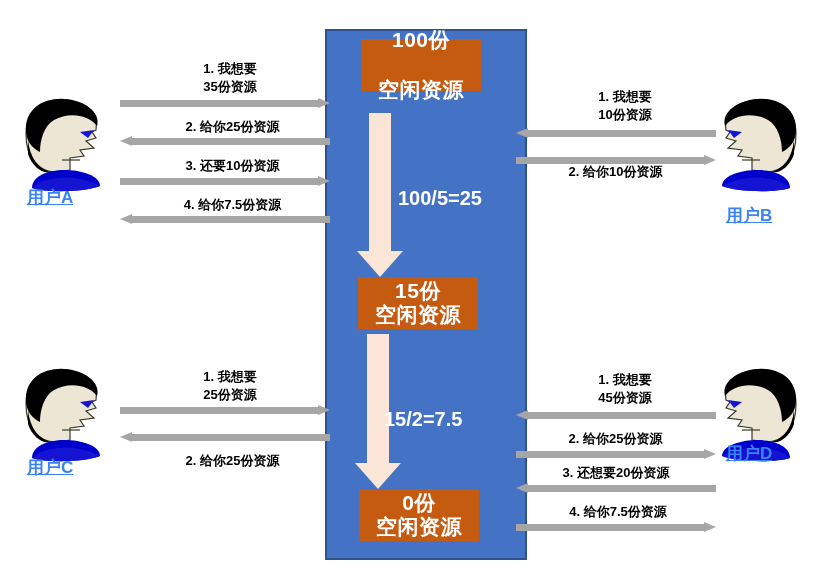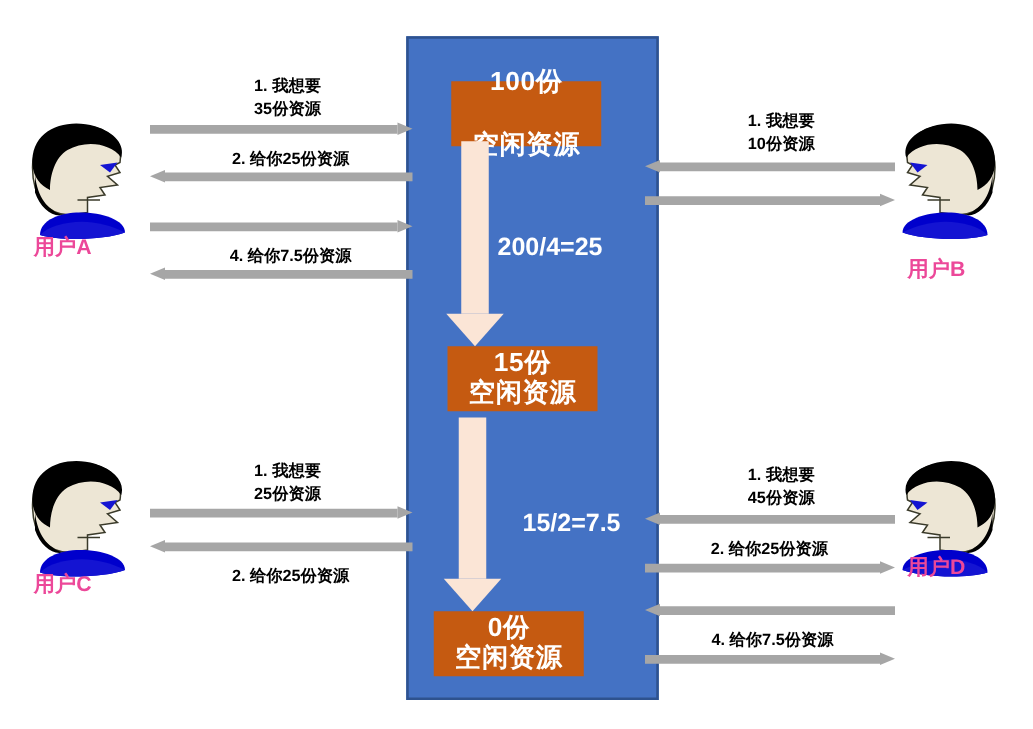--- a/index.html
+++ b/index.html
@@ -40,23 +40,23 @@
     line-height: 1.16;
     display: flex;
     flex-direction: column;
     align-items: center;
     justify-content: center;
     letter-spacing: 0.5px;
   }
   .res-box .rb-line1 { font-size: 21px; }
   .res-box .rb-line2 { font-size: 21px; text-align: center; }
 
-  #res-box-1 { left: 361px; top: 65px;  width: 120px; height: 52px; gap: 25px; }
+  #res-box-1 { left: 361px; top: 39px;  width: 120px; height: 52px; gap: 25px; }
   #res-box-2 { left: 358px; top: 277px; width: 120px; height: 52px; }
-  #res-box-3 { left: 347px; top: 489px; width: 120px; height: 52px; }
+  #res-box-3 { left: 359px; top: 489px; width: 120px; height: 52px; }
 
   
   .v-arrow {
     position: absolute;
     width: 46px;
   }
   .v-arrow .shaft {
     position: absolute;
     left: 12px;
     top: 0;
@@ -80,42 +80,43 @@
   #v-arrow-2 .head  { top: 129px; }
 
   .calc-label {
     position: absolute;
     color: #ffffff;
     font-size: 20px;
     font-weight: bold;
     white-space: nowrap;
   }
   #calc-1 { left: 398px; top: 187px; }
-  #calc-2 { left: 418px; top: 408px; }
+  #calc-2 { left: 384px; top: 408px; }
 
   
   .avatar {
     position: absolute;
     width: 96px;
     height: 100px;
   }
   .avatar svg { display: block; }
   #avatar-a { left: 18px;  top: 92px; }
   #avatar-c { left: 18px;  top: 362px; }
   #avatar-b { left: 708px; top: 92px; }
   #avatar-d { left: 708px; top: 362px; }
   #avatar-b svg, #avatar-d svg { transform: scaleX(-1); }
 
   .user-label {
     position: absolute;
     font-size: 17px;
     font-weight: bold;
-    color: #ec4899;
+    color: #3b82f6;
     white-space: nowrap;
     font-family: "Liberation Sans", "DejaVu Sans", sans-serif;
+    text-decoration: underline;
   }
   #label-a { left: 27px;  top: 186px; }
   #label-c { left: 27px;  top: 456px; }
   #label-b { left: 726px; top: 204px; }
   #label-d { left: 726px; top: 442px; text-align: right; }
 
   
   .h-arrow {
     position: absolute;
     height: 11px;
@@ -158,21 +159,21 @@
 
   <div class="res-box" id="res-box-1">
     <span class="rb-line1">100份</span>
     <span class="rb-line2">空闲资源</span>
   </div>
 
   <div class="v-arrow" id="v-arrow-1">
     <div class="shaft"></div>
     <div class="head"></div>
   </div>
-  <div class="calc-label" id="calc-1">200/4=25</div>
+  <div class="calc-label" id="calc-1">100/5=25</div>
 
   <div class="res-box" id="res-box-2">
     <span class="rb-line1">15份</span>
     <span class="rb-line2">空闲资源</span>
   </div>
 
   <div class="v-arrow" id="v-arrow-2">
     <div class="shaft"></div>
     <div class="head"></div>
   </div>
@@ -206,20 +207,21 @@
   <div class="h-arrow left" style="left:120px; top:136px; width:210px;">
     <div class="hshaft"></div>
     <div class="hhead"></div>
   </div>
   <div class="msg-label" style="left:145px; top:118px; width:175px;">2. 给你25份资源</div>
 
   <div class="h-arrow right" style="left:120px; top:176px; width:210px;">
     <div class="hshaft"></div>
     <div class="hhead"></div>
   </div>
+  <div class="msg-label" style="left:145px; top:157px; width:175px;">3. 还要10份资源</div>
 
   <div class="h-arrow left" style="left:120px; top:214px; width:210px;">
     <div class="hshaft"></div>
     <div class="hhead"></div>
   </div>
   <div class="msg-label" style="left:145px; top:196px; width:175px;">4. 给你7.5份资源</div>
 
   <div class="avatar" id="avatar-b">
     <svg width="96" height="100" viewBox="0 0 96 100">
       <path d="M8 42 C8 14, 36 4, 58 10 C74 14, 80 26, 78 38 L74 40 L78 46 L68 49 L76 56 L62 58 L66 64 L52 66 L52 78 L38 80 C20 80, 8 66, 8 42 Z" fill="#EDE6D5" stroke="#3A3A2A" stroke-width="1.2"></path>
@@ -237,20 +239,21 @@
     <div class="hshaft"></div>
     <div class="hhead"></div>
   </div>
   <div class="msg-label" style="left:545px; top:88px; width:160px;">1. 我想要
 10份资源</div>
 
   <div class="h-arrow right" style="left:516px; top:155px; width:200px;">
     <div class="hshaft"></div>
     <div class="hhead"></div>
   </div>
+  <div class="msg-label" style="left:528px; top:163px; width:175px;">2. 给你10份资源</div>
 
   <div class="avatar" id="avatar-c">
     <svg width="96" height="100" viewBox="0 0 96 100">
       <path d="M8 42 C8 14, 36 4, 58 10 C74 14, 80 26, 78 38 L74 40 L78 46 L68 49 L76 56 L62 58 L66 64 L52 66 L52 78 L38 80 C20 80, 8 66, 8 42 Z" fill="#EDE6D5" stroke="#3A3A2A" stroke-width="1.2"></path>
       <path d="M8 40 C6 12, 34 2, 58 9 C74 14, 82 24, 79 34 C70 22, 50 20, 36 28 C26 34, 22 48, 22 60 C14 56, 9 50, 8 40 Z" fill="#000000"></path>
       <path d="M10 48 C12 66, 20 76, 32 80 C24 82, 14 74, 10 62 Z" fill="#000000"></path>
       <path d="M62 40 L76 38 L70 46 Z" fill="#1414D2"></path>
       <path d="M44 68 L62 68" stroke="#3A3A2A" stroke-width="1.2" fill="none"></path>
       <path d="M14 96 C14 84, 30 78, 46 78 C64 78, 82 84, 82 94 C66 100, 30 101, 14 96 Z" fill="#0000CC"></path>
       <path d="M14 96 C22 88, 40 84, 56 86 C70 88, 78 92, 82 94 C66 100, 30 101, 14 96 Z" fill="#1414D2"></path>
@@ -294,20 +297,21 @@
   <div class="h-arrow right" style="left:516px; top:449px; width:200px;">
     <div class="hshaft"></div>
     <div class="hhead"></div>
   </div>
   <div class="msg-label" style="left:528px; top:430px; width:175px;">2. 给你25份资源</div>
 
   <div class="h-arrow left" style="left:516px; top:483px; width:200px;">
     <div class="hshaft"></div>
     <div class="hhead"></div>
   </div>
+  <div class="msg-label" style="left:522px; top:464px; width:188px;">3. 还想要20份资源</div>
 
   <div class="h-arrow right" style="left:516px; top:522px; width:200px;">
     <div class="hshaft"></div>
     <div class="hhead"></div>
   </div>
   <div class="msg-label" style="left:528px; top:503px; width:180px;">4. 给你7.5份资源</div>
 
 </div>
 
 </body></html>

